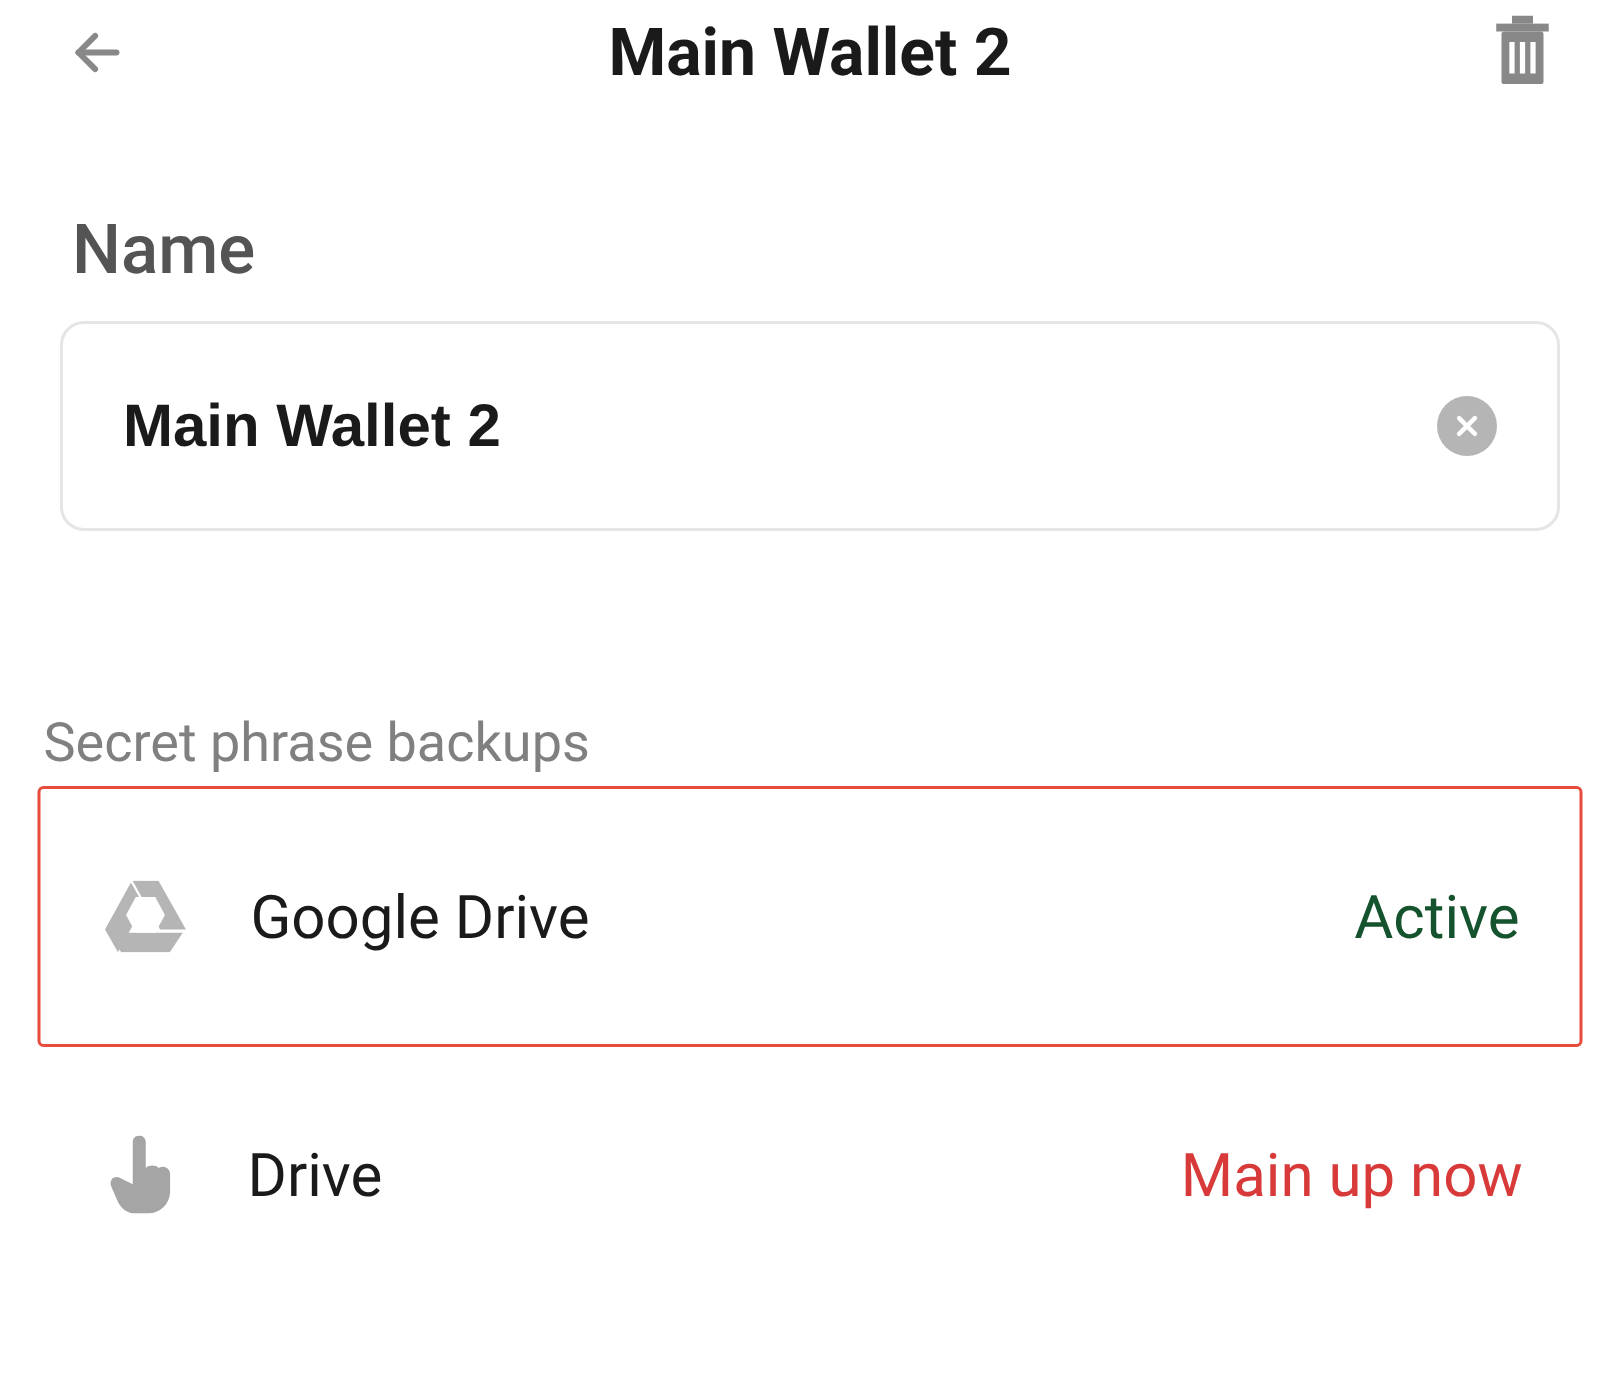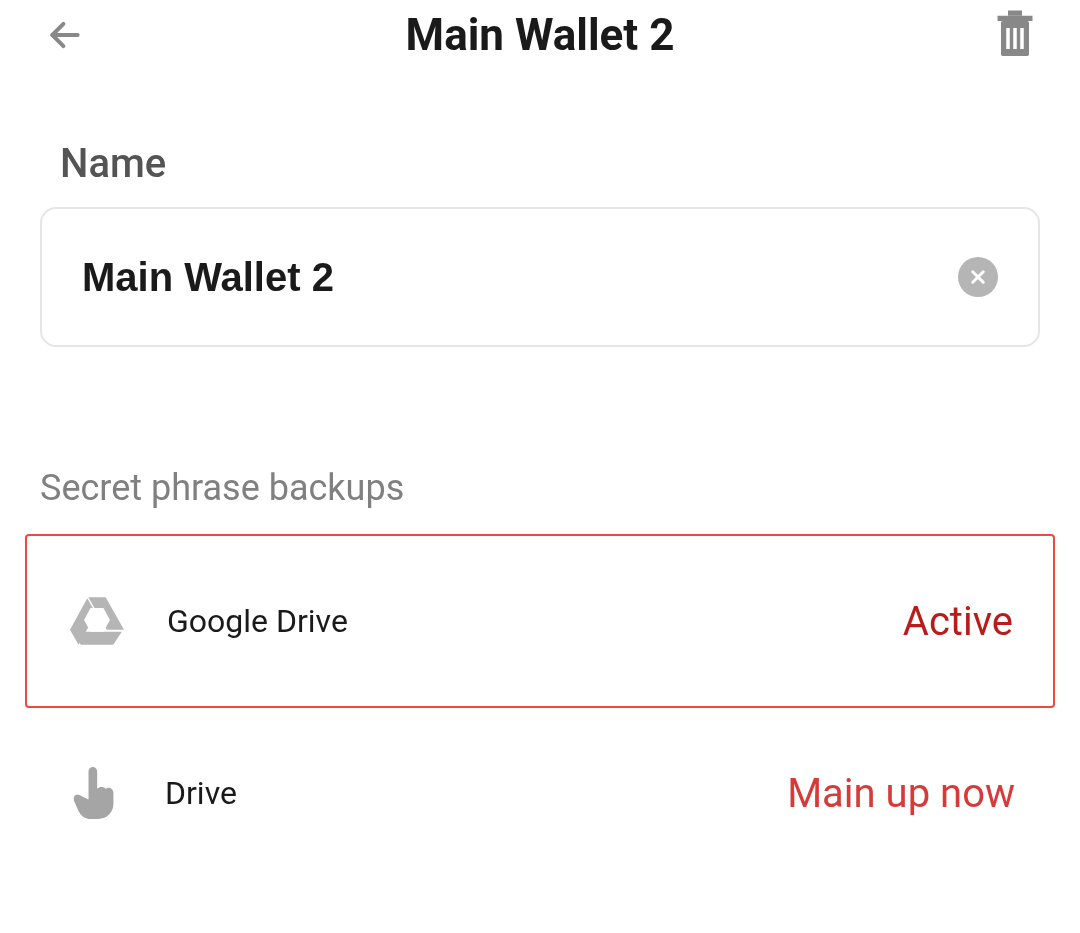--- a/index.html
+++ b/index.html
@@ -39,24 +39,24 @@
     }
     .delete-btn {
       width: 50px;
       height: 50px;
       display: flex;
       align-items: center;
       justify-content: center;
       cursor: pointer;
     }
     .section-label {
-      font-size: 40px;
+      font-size: 46px;
       font-weight: 500;
       color: #545454;
-      padding: 0 60px;
+      padding: 0 48px;
       margin-top: 70px;
       margin-bottom: 20px;
     }
     .name-input-wrapper {
       margin: 0 40px;
       border: 2px solid #e5e5e5;
       border-radius: 16px;
       display: flex;
       align-items: center;
       padding: 0 40px;
@@ -79,23 +79,23 @@
       display: flex;
       align-items: center;
       justify-content: center;
       cursor: pointer;
       flex-shrink: 0;
     }
     .section-header {
       font-size: 36px;
       font-weight: 400;
       color: #808080;
-      padding: 0 40px;
+      padding: 0 29px;
       margin-top: 120px;
-      margin-bottom: 25px;
+      margin-bottom: 8px;
     }
     .backup-row {
       display: flex;
       align-items: center;
       padding: 55px 40px;
       margin: 0 25px;
       cursor: pointer;
     }
     .backup-row.highlighted {
       border: 2px solid #e74c3c;
@@ -105,30 +105,30 @@
       width: 60px;
       height: 60px;
       display: flex;
       align-items: center;
       justify-content: center;
       margin-right: 40px;
       flex-shrink: 0;
     }
     .backup-label {
       flex: 1;
-      font-size: 32px;
+      font-size: 40px;
       font-weight: 400;
       color: #1a1a1a;
     }
     .backup-status {
       font-size: 40px;
       font-weight: 400;
     }
     .status-active {
-      color: #b91c1c;
+      color: #14532d;
     }
     .status-warning {
       color: #d83a3a;
     }
   </style>
 </head>
 <body>
 
 <div class="header">
   <div class="back-btn">

